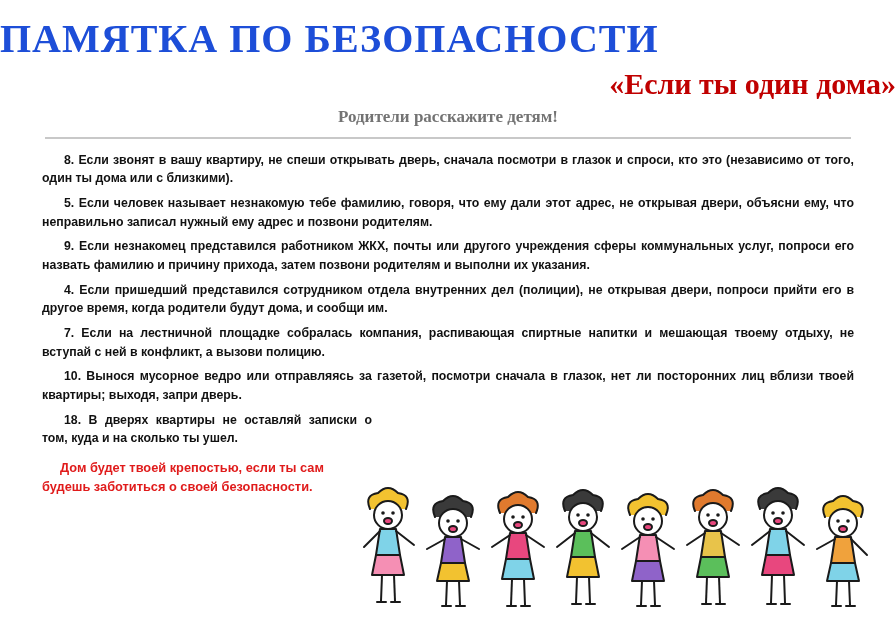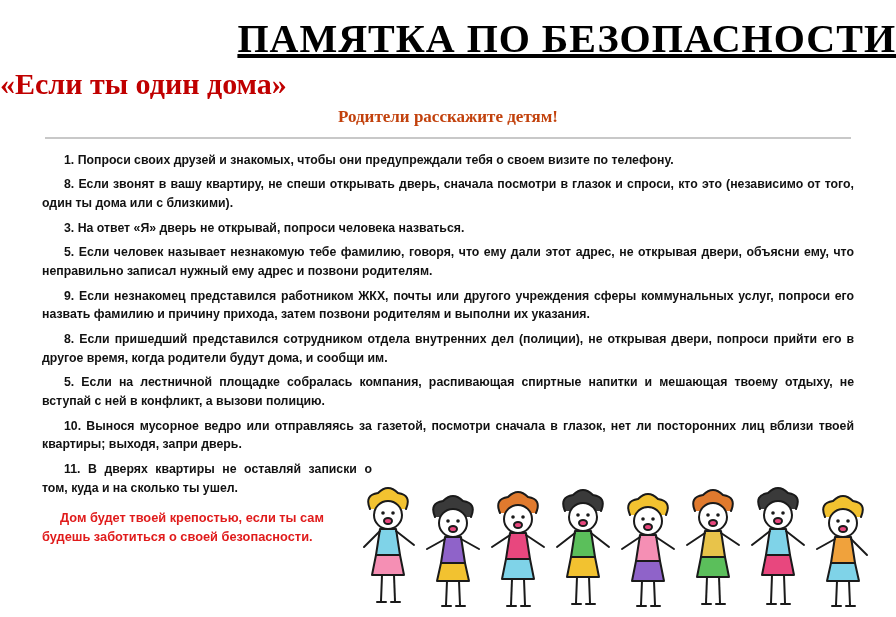--- a/index.html
+++ b/index.html
@@ -15,45 +15,44 @@
     color: #000;
   }
   .poster {
     position: relative;
     width: 896px;
     height: 617px;
     box-sizing: border-box;
     background: #ffffff;
   }
   .title-main {
-    text-align: right;
+    text-align: left;
     font-family: "Liberation Serif", serif;
     font-weight: bold;
     font-size: 40px;
     letter-spacing: 1px;
-    color: #000000;
+    color: #1d4ed8;
     margin: 18px 0 0 0;
     line-height: 1.05;
-    text-decoration: underline;
   }
   .title-sub {
-    text-align: left;
+    text-align: right;
     font-family: "Liberation Serif", serif;
     font-weight: bold;
     font-size: 30px;
     color: #c00000;
     margin: 8px 0 0 0;
     line-height: 1.05;
   }
   .title-note {
     text-align: center;
     font-family: "Liberation Serif", serif;
     font-weight: bold;
     font-size: 17px;
-    color: #c2410c;
+    color: #737373;
     margin: 7px 0 0 0;
   }
   .divider {
     width: 806px;
     height: 2px;
     background: #c8c8c8;
     margin: 10px auto 0 auto;
   }
   .body-text {
     margin: 12px 42px 0 42px;
@@ -98,29 +97,27 @@
 <body>
 
 <div class="poster">
 
   <h1 class="title-main">ПАМЯТКА ПО БЕЗОПАСНОСТИ</h1>
   <h2 class="title-sub">«Если ты один дома»</h2>
   <div class="title-note">Родители расскажите детям!</div>
   <div class="divider"></div>
 
   <div class="body-text">
-    <p class="rule">1. Попроси своих друзей и знакомых, чтобы они предупреждали тебя о своем визите по телефону.</p>
     <p class="rule">8. Если звонят в вашу квартиру, не спеши открывать дверь, сначала посмотри в глазок и спроси, кто это (независимо от того, один ты дома или с близкими).</p>
-    <p class="rule">3. На ответ «Я» дверь не открывай, попроси человека назваться.</p>
     <p class="rule">5. Если человек называет незнакомую тебе фамилию, говоря, что ему дали этот адрес, не открывая двери, объясни ему, что неправильно записал нужный ему адрес и позвони родителям.</p>
     <p class="rule">9. Если незнакомец представился работником ЖКХ, почты или другого учреждения сферы коммунальных услуг, попроси его назвать фамилию и причину прихода, затем позвони родителям и выполни их указания.</p>
-    <p class="rule">8. Если пришедший представился сотрудником отдела внутренних дел (полиции), не открывая двери, попроси прийти его в другое время, когда родители будут дома, и сообщи им.</p>
-    <p class="rule">5. Если на лестничной площадке собралась компания, распивающая спиртные напитки и мешающая твоему отдыху, не вступай с ней в конфликт, а вызови полицию.</p>
+    <p class="rule">4. Если пришедший представился сотрудником отдела внутренних дел (полиции), не открывая двери, попроси прийти его в другое время, когда родители будут дома, и сообщи им.</p>
+    <p class="rule">7. Если на лестничной площадке собралась компания, распивающая спиртные напитки и мешающая твоему отдыху, не вступай с ней в конфликт, а вызови полицию.</p>
     <p class="rule">10. Вынося мусорное ведро или отправляясь за газетой, посмотри сначала в глазок, нет ли посторонних лиц вблизи твоей квартиры; выходя, запри дверь.</p>
-    <p class="rule rule-narrow">11. В дверях квартиры не оставляй записки о том, куда и на сколько ты ушел.</p>
+    <p class="rule rule-narrow">18. В дверях квартиры не оставляй записки о том, куда и на сколько ты ушел.</p>
     <p class="closing">Дом будет твоей крепостью, если ты сам будешь заботиться о своей безопасности.</p>
   </div>
 
   <div class="kids">
     <svg viewBox="0 0 540 160" width="540" height="160" xmlns="http://www.w3.org/2000/svg">
       <g id="kids-group" stroke="#1a1a1a" stroke-width="2" fill="none" stroke-linecap="round" stroke-linejoin="round">
 
         <g transform="translate(10,18)">
           <path d="M8 20 q-6 -14 8 -16 q10 -10 20 0 q14 2 8 16" fill="#f2c230" stroke="#1a1a1a"></path>
           <circle cx="26" cy="26" r="14" fill="#ffffff" stroke="#1a1a1a"></circle>

